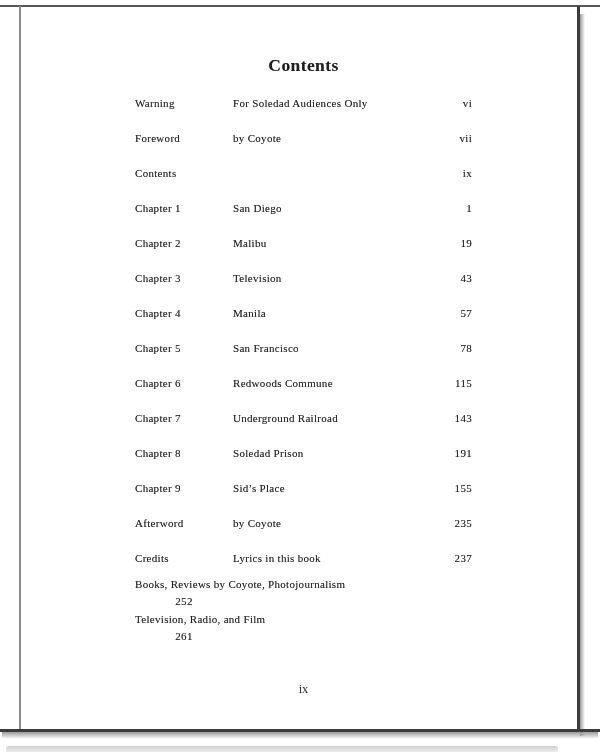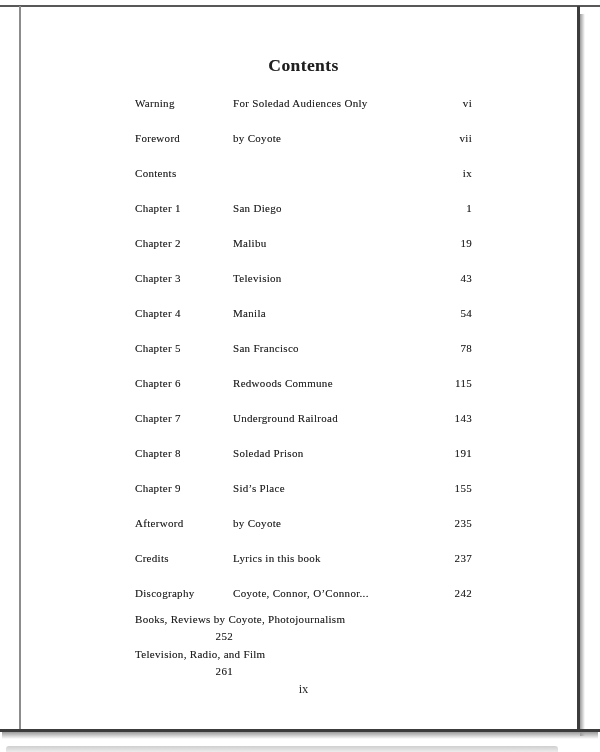--- a/index.html
+++ b/index.html
@@ -68,21 +68,21 @@
     height: 35px;
     display: grid;
     grid-template-columns: 98px 1fr max-content;
     align-items: center;
     font-size: 11px; font-weight: 400;
     letter-spacing: 0.3px;
     text-shadow: 0 0 0.5px rgba(30,30,30,0.45);
     white-space: nowrap;
   }
   .toc-row.wide .col-label { grid-column: 1 / 3; }
-  .col-page { text-align: right; }
+  .col-page { text-align: center; }
   .folio {
     position: absolute; top: 681px; left: 135px; width: 337px;
     text-align: center;
     font-size: 12.5px; font-weight: 400; line-height: 16px;
     color: #2b2b2b;
   }
 </style>
 </head>
 <body>
 
@@ -126,21 +126,21 @@
 
   <div class="toc-row">
     <span class="col-label">Chapter 3</span>
     <span class="col-title">Television</span>
     <span class="col-page">43</span>
   </div>
 
   <div class="toc-row">
     <span class="col-label">Chapter 4</span>
     <span class="col-title">Manila</span>
-    <span class="col-page">54</span>
+    <span class="col-page">57</span>
   </div>
 
   <div class="toc-row">
     <span class="col-label">Chapter 5</span>
     <span class="col-title">San Francisco</span>
     <span class="col-page">78</span>
   </div>
 
   <div class="toc-row">
     <span class="col-label">Chapter 6</span>
@@ -171,25 +171,20 @@
     <span class="col-title">by Coyote</span>
     <span class="col-page">235</span>
   </div>
 
   <div class="toc-row">
     <span class="col-label">Credits</span>
     <span class="col-title">Lyrics in this book</span>
     <span class="col-page">237</span>
   </div>
 
-  <div class="toc-row">
-    <span class="col-label">Discography</span>
-    <span class="col-title">Coyote, Connor, O’Connor...</span>
-    <span class="col-page">242</span>
-  </div>
 
   <div class="toc-row wide">
     <span class="col-label">Books, Reviews by Coyote, Photojournalism</span>
     <span class="col-title"></span>
     <span class="col-page">252</span>
   </div>
 
   <div class="toc-row wide">
     <span class="col-label">Television, Radio, and Film</span>
     <span class="col-title"></span>

